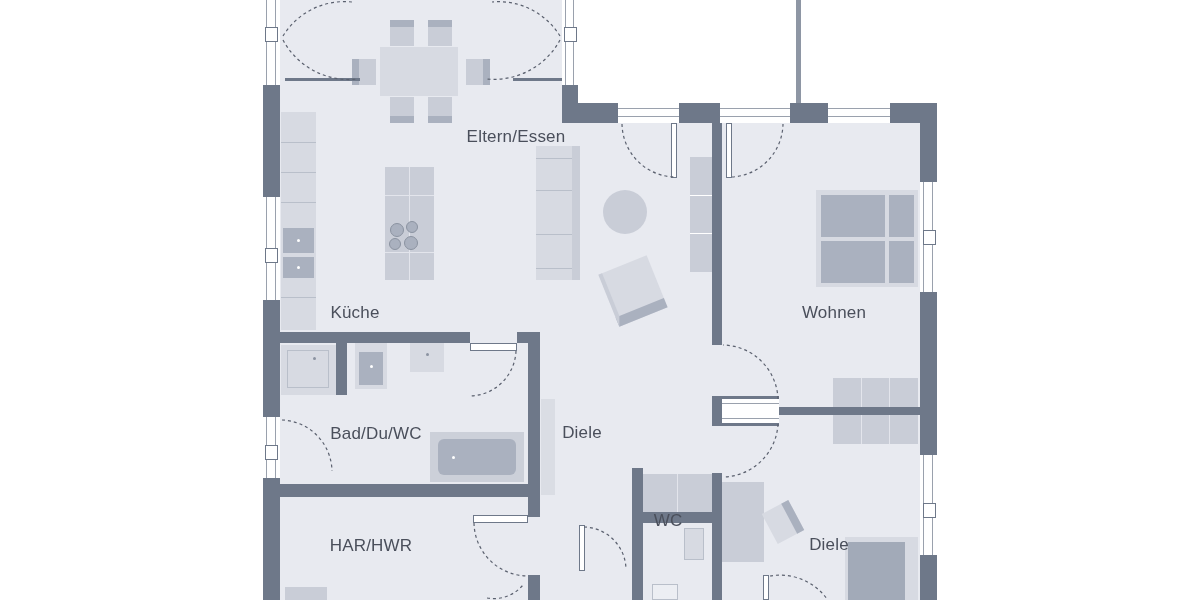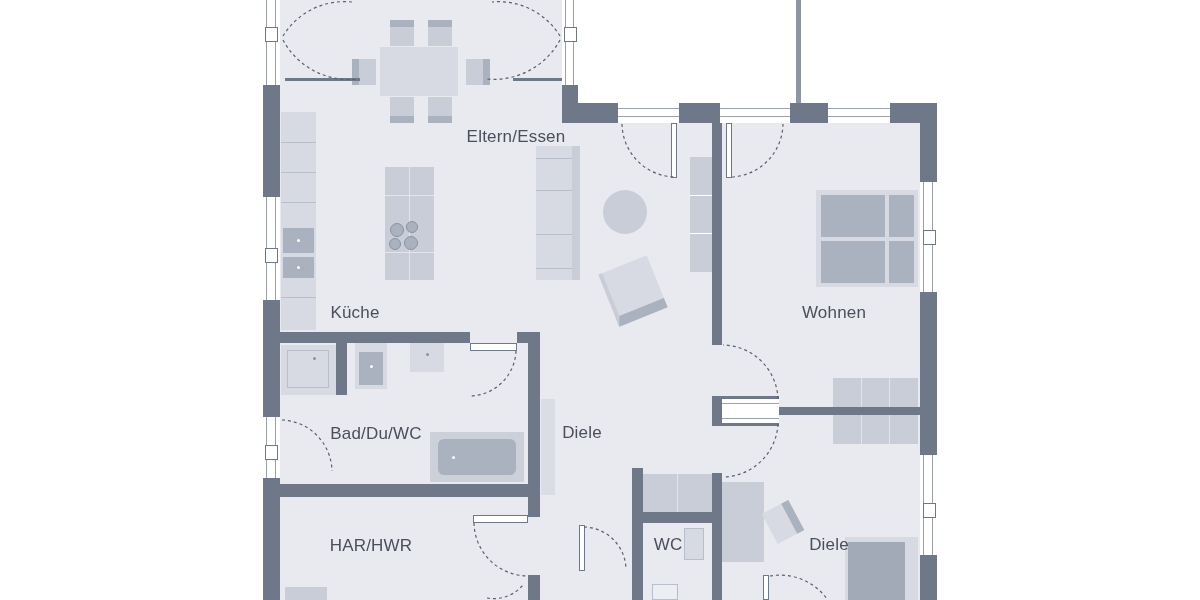--- a/index.html
+++ b/index.html
@@ -237,16 +237,16 @@
     <path d="M770,576 A58,58 0 0 1 827,599"></path>
     <path d="M487,598 A38,38 0 0 0 523,585"></path>
   </svg>
 
   <div class="room-label" style="left:516px;top:137px">Eltern/Essen</div>
   <div class="room-label" style="left:355px;top:313px">Küche</div>
   <div class="room-label" style="left:834px;top:313px">Wohnen</div>
   <div class="room-label" style="left:376px;top:434px">Bad/Du/WC</div>
   <div class="room-label" style="left:582px;top:433px">Diele</div>
   <div class="room-label" style="left:371px;top:546px">HAR/HWR</div>
-  <div class="room-label" style="left:668px;top:545px">WC</div>
+  <div class="room-label" style="left:668px;top:521px">WC</div>
   <div class="room-label" style="left:829px;top:545px">Diele</div>
 
 </div>
 
 </body></html>

